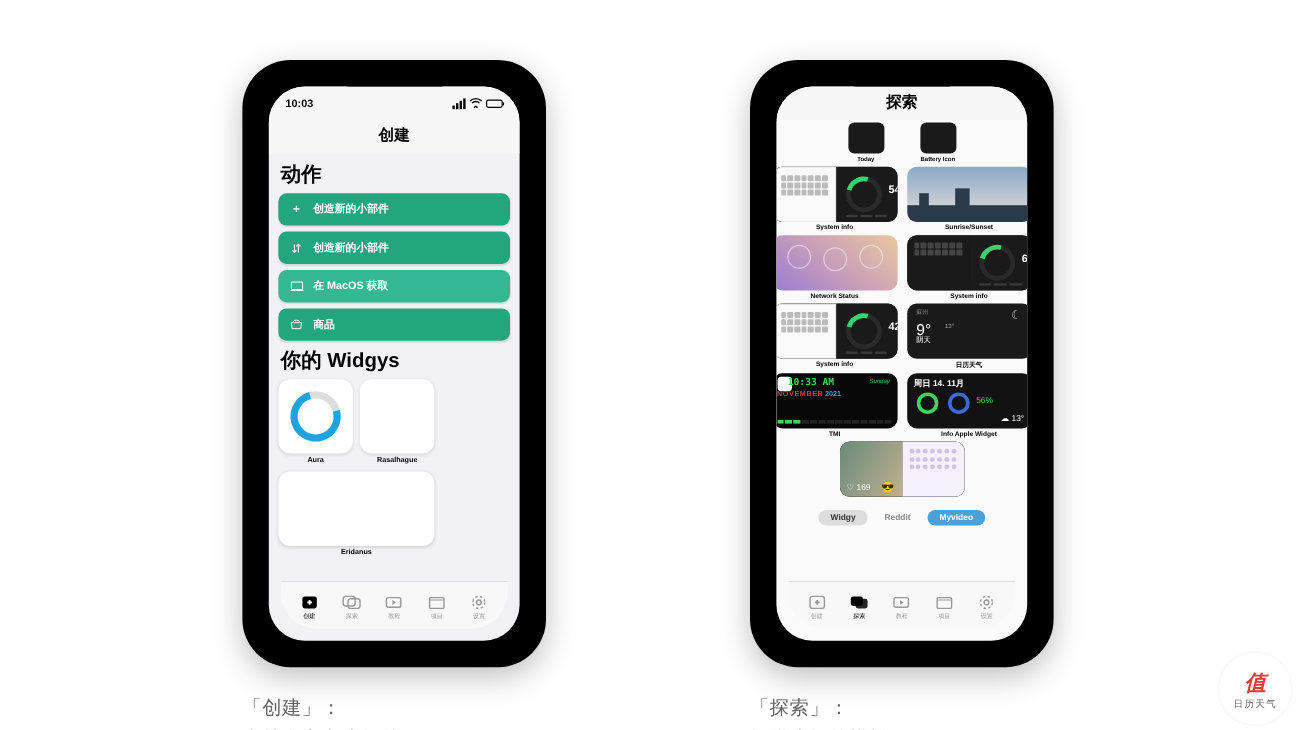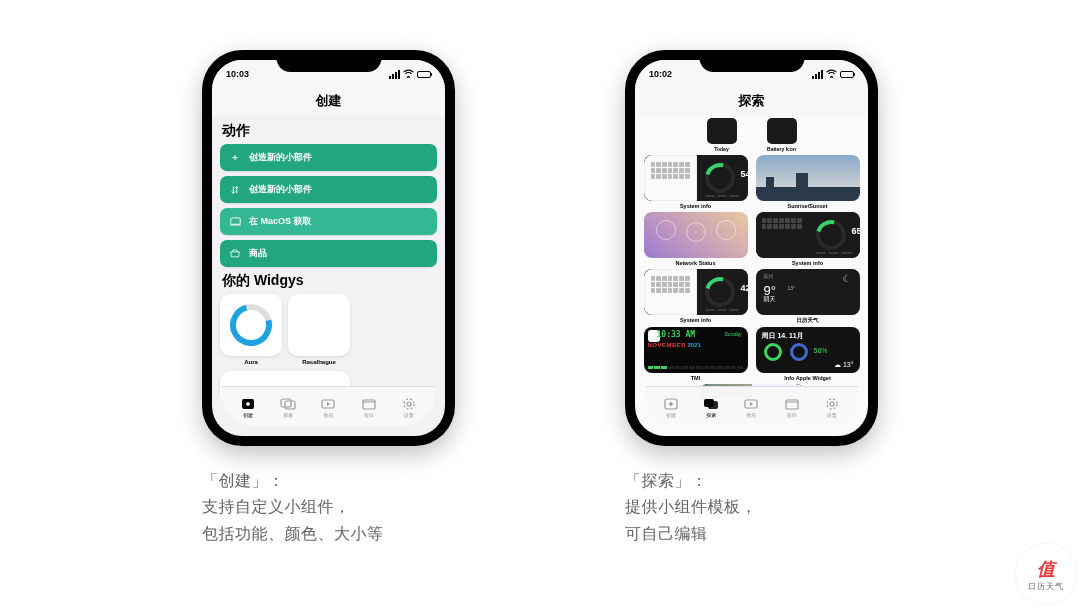--- a/index.html
+++ b/index.html
@@ -1,23 +1,23 @@
 <!DOCTYPE html>
 <html><head>
 <meta charset="utf-8">
 <style>
   * { margin: 0; padding: 0; box-sizing: border-box; font-family: -apple-system, "Helvetica Neue", Arial, sans-serif; }
   body { width: 1080px; height: 608px; background: #fff; position: relative; }
   .stage { display: flex; flex-direction: row; justify-content: center; gap: 170px; padding-top: 50px; }
 
   .phone-block { display: flex; flex-direction: column; align-items: center; }
   .phone {
-    width: 253px; height: 396px; background: #000; border-radius: 40px; position: relative;
+    width: 253px; height: 506px; background: #000; border-radius: 40px; position: relative;
     box-shadow: 0 8px 25px rgba(0,0,0,0.25);
-    padding: 10px;
+    padding: 22px;
   }
   .screen {
     width: 100%; height: 100%; background: #f2f2f4; border-radius: 30px; overflow: hidden; position: relative;
   }
   .notch {
     position: absolute; top: 0; left: 50%; transform: translateX(-50%);
     width: 105px; height: 22px; background: #000; border-radius: 0 0 14px 14px; z-index: 10;
   }
   .statusbar {
     height: 28px; display: flex; justify-content: space-between; align-items: center;
@@ -33,21 +33,21 @@
   .battery:after { content:""; position: absolute; right:-2px; top:1.5px; width:1px; height:3px; background:#000; border-radius:0 1px 1px 0;}
   .battery .fill { background:#000; height:100%; width:70%; border-radius:1px;}
 
   .navtitle {
     text-align: center; font-size: 13px; font-weight: 700; padding: 4px 0 6px; background:#f7f7f7;
   }
 
   .content { padding: 4px 8px; height: calc(100% - 28px - 26px - 40px); overflow: hidden; }
   .content.explore { padding: 0 8px; }
 
-  .section-h { font-size: 14px; font-weight: 700; margin: 2px 2px 4px; }
+  .section-h { font-size: 17px; font-weight: 700; margin: 2px 2px 4px; }
   .action-btn {
     background: #22a67d; color: #fff; border-radius: 7px; padding: 7px 9px;
     display: flex; align-items: center; gap: 8px; margin-bottom: 5px; font-size: 9px; font-weight: 600;
     box-shadow: 0 1px 1px rgba(0,0,0,0.1);
   }
   .action-btn.alt { background: #33b893; }
   .action-btn .aicon { width: 12px; display:flex; justify-content:center; }
 
   .widgy-row { display: flex; gap: 6px; margin-top: 4px; }
   .widgy-card { width: 62px; display:flex; flex-direction:column; align-items:center; }
@@ -281,37 +281,20 @@
     </div>
     <div class="caption" style="white-space:pre-line;">「创建」：
 支持自定义小组件，
 包括功能、颜色、大小等</div>
   </div>
 
   <div class="phone-block">
     <div class="phone">
       <div class="notch"></div>
       <div class="screen" style="background:#fafafa;">
-        <div class="statusbar">
-          <span class="time">10:02</span>
-          <span class="right">
-            <span class="sig-bars">
-                <span></span>
-                <span></span>
-                <span></span>
-                <span></span>
-              </span>
-            <span class="wifi">
-              <svg width="11" height="9" viewBox="0 0 16 12">
-                  <path d="M8 10.5 a1.5 1.5 0 1 0 0.001 0 M3.5 6.5 a6.5 6.5 0 0 1 9 0 M1 4 a10 10 0 0 1 14 0" fill="none" stroke="#000" stroke-width="1.6"></path>
-                </svg>
-            </span>
-            <span class="battery"><span class="fill"></span></span>
-          </span>
-        </div>
         <div class="navtitle">探索</div>
         <div class="content explore">
 
           <div class="thumbs-top">
             <div class="tiny-thumb">
                 <div class="tiny-sq"></div>
                 <div class="tiny-l">Today</div>
               </div>
             <div class="tiny-thumb">
                 <div class="tiny-sq"></div>

